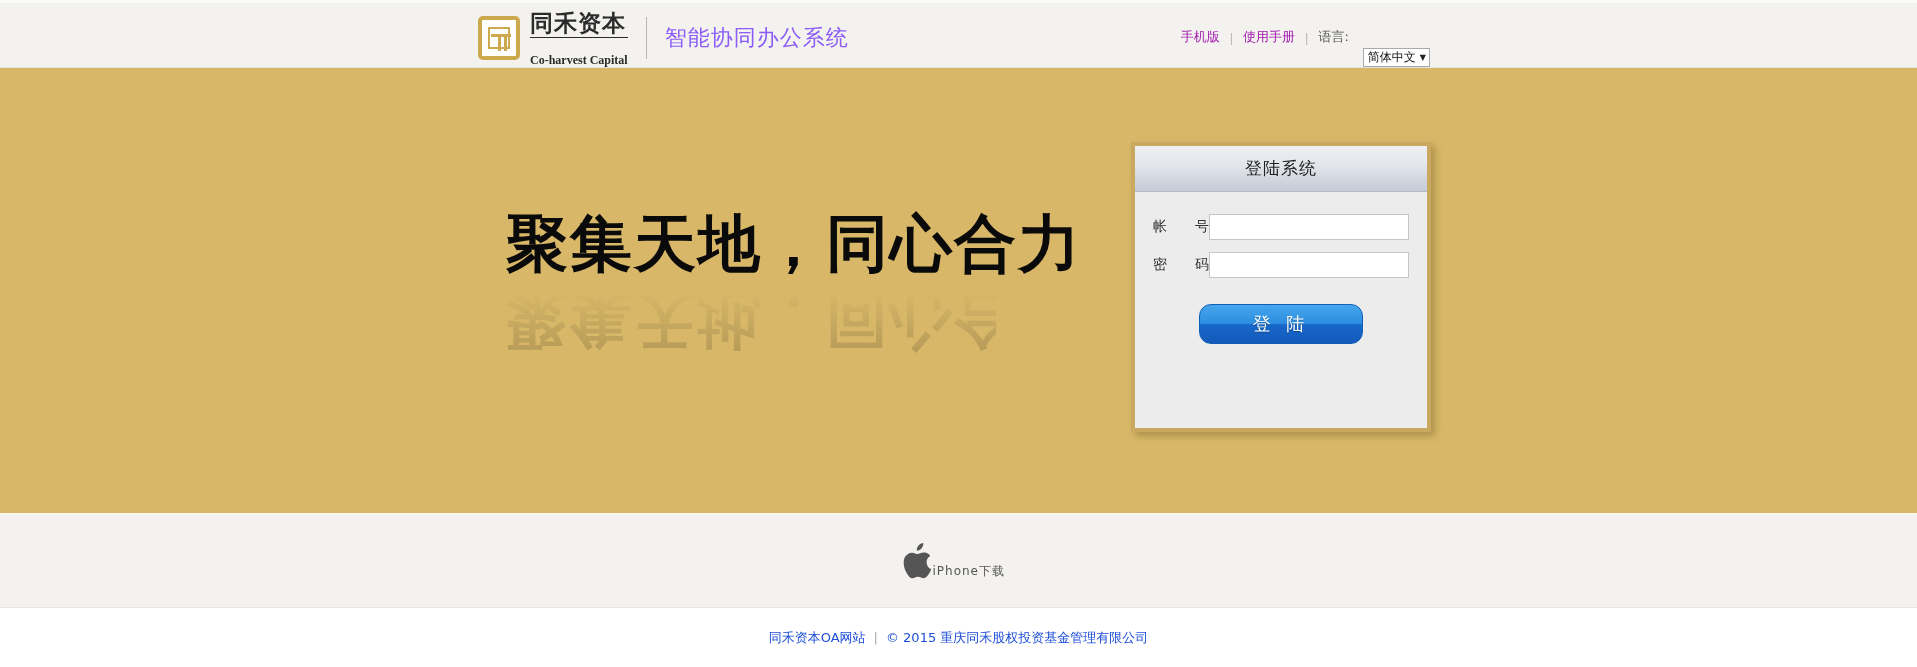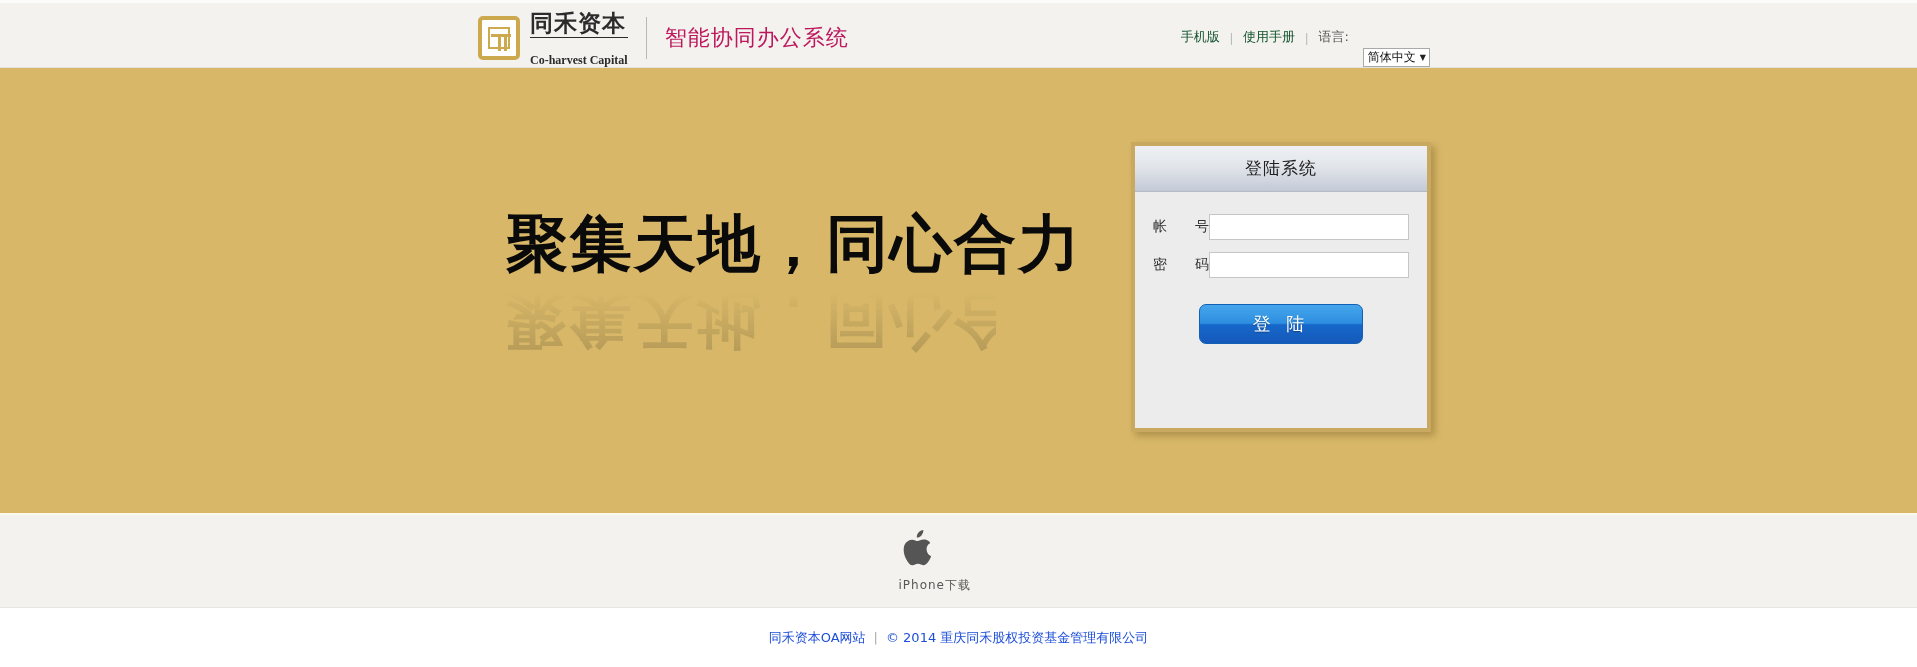--- a/index.html
+++ b/index.html
@@ -57,31 +57,31 @@
     letter-spacing: 0px; line-height: 14px;
     border-top: 1px solid #2b2b2b;
     font-family: "Liberation Serif", "DejaVu Serif", serif;
     padding-top: 15px;
   }
   .brand-divider {
     width: 1px; height: 42px; background: #b9b7b2;
     margin: 0 18px;
   }
   .brand-sub {
-    font-size: 22px; color: #be185d; letter-spacing: 1px;
+    font-size: 22px; color: #8b5cf6; letter-spacing: 1px;
     font-family: "DejaVu Sans", "Liberation Sans", sans-serif;
   }
 
   .topnav {
     position: absolute; right: 487px; top: 0; height: 68px;
     display: flex; align-items: center; justify-content: flex-end;
     font-size: 13px; color: #555;
   }
   .topnav a {
-    color: #14532d; text-decoration: none; padding: 0 10px;
+    color: #a21caf; text-decoration: none; padding: 0 10px;
     font-family: "DejaVu Sans", "Liberation Sans", sans-serif;
   }
   .topnav .sep { color: #bbb; }
   .topnav .lang-label {
     padding: 0 14px 0 10px;
     font-family: "DejaVu Sans", "Liberation Sans", sans-serif;
   }
   .lang-select {
     display: inline-flex; align-items: center; justify-content: space-between;
     border: 1px solid #a9a9a9; background: #fff;
@@ -144,38 +144,38 @@
   .field-input {
     flex: 1; height: 26px; background: #fff;
     border: 1px solid #c6c6c6; outline: none;
     font-size: 13px; color: #222; padding: 0 5px;
     font-family: "Liberation Sans", sans-serif;
   }
   .login-btn-row { margin-top: 26px; display: flex; justify-content: center; }
   .login-btn {
     width: 164px; height: 40px;
     background: linear-gradient(to bottom, #45a6ec 0%, #2e8ee0 48%, #1668ca 52%, #1459ba 100%);
-    border: 1px solid #1160b6; border-radius: 7px;
+    border: 1px solid #1160b6; border-radius: 12px;
     color: #fff; font-size: 18px; letter-spacing: 5px;
     cursor: pointer;
     font-family: "DejaVu Sans", "Liberation Sans", sans-serif;
     text-shadow: 0 1px 1px rgba(0,0,0,0.3);
   }
 
   
   .downloads {
     position: absolute; left: 0; top: 513px; width: 1917px; height: 95px;
     background: #f3f2ef;
     border-top: 2px solid #fdf8ec;
     border-bottom: 1px solid #e8e6e1;
     display: flex; align-items: center; justify-content: center;
     gap: 110px;
   }
   .dl-item {
-    display: flex; flex-direction: column; align-items: flex-start;
+    display: flex; flex-direction: row; align-items: flex-end;
     width: 120px; text-decoration: none; cursor: pointer;
   }
   .dl-icon { height: 38px; display: flex; align-items: center; justify-content: center; }
   .dl-label {
     margin-top: 10px; font-size: 12px; color: #565656; letter-spacing: 1px;
     font-family: "DejaVu Sans", "Liberation Sans", sans-serif;
   }
 
   
   .footer {
@@ -269,14 +269,14 @@
     </span>
     <span class="dl-label">iPhone下载</span>
   </a>
 
 
 </div>
 
 <div class="footer">
   <span class="footer-text">同禾资本OA网站</span>
   <span class="footer-text footer-sep">|</span>
-  <span class="footer-text">© 2014  重庆同禾股权投资基金管理有限公司</span>
+  <span class="footer-text">© 2015  重庆同禾股权投资基金管理有限公司</span>
 </div>
 
 </body></html>

